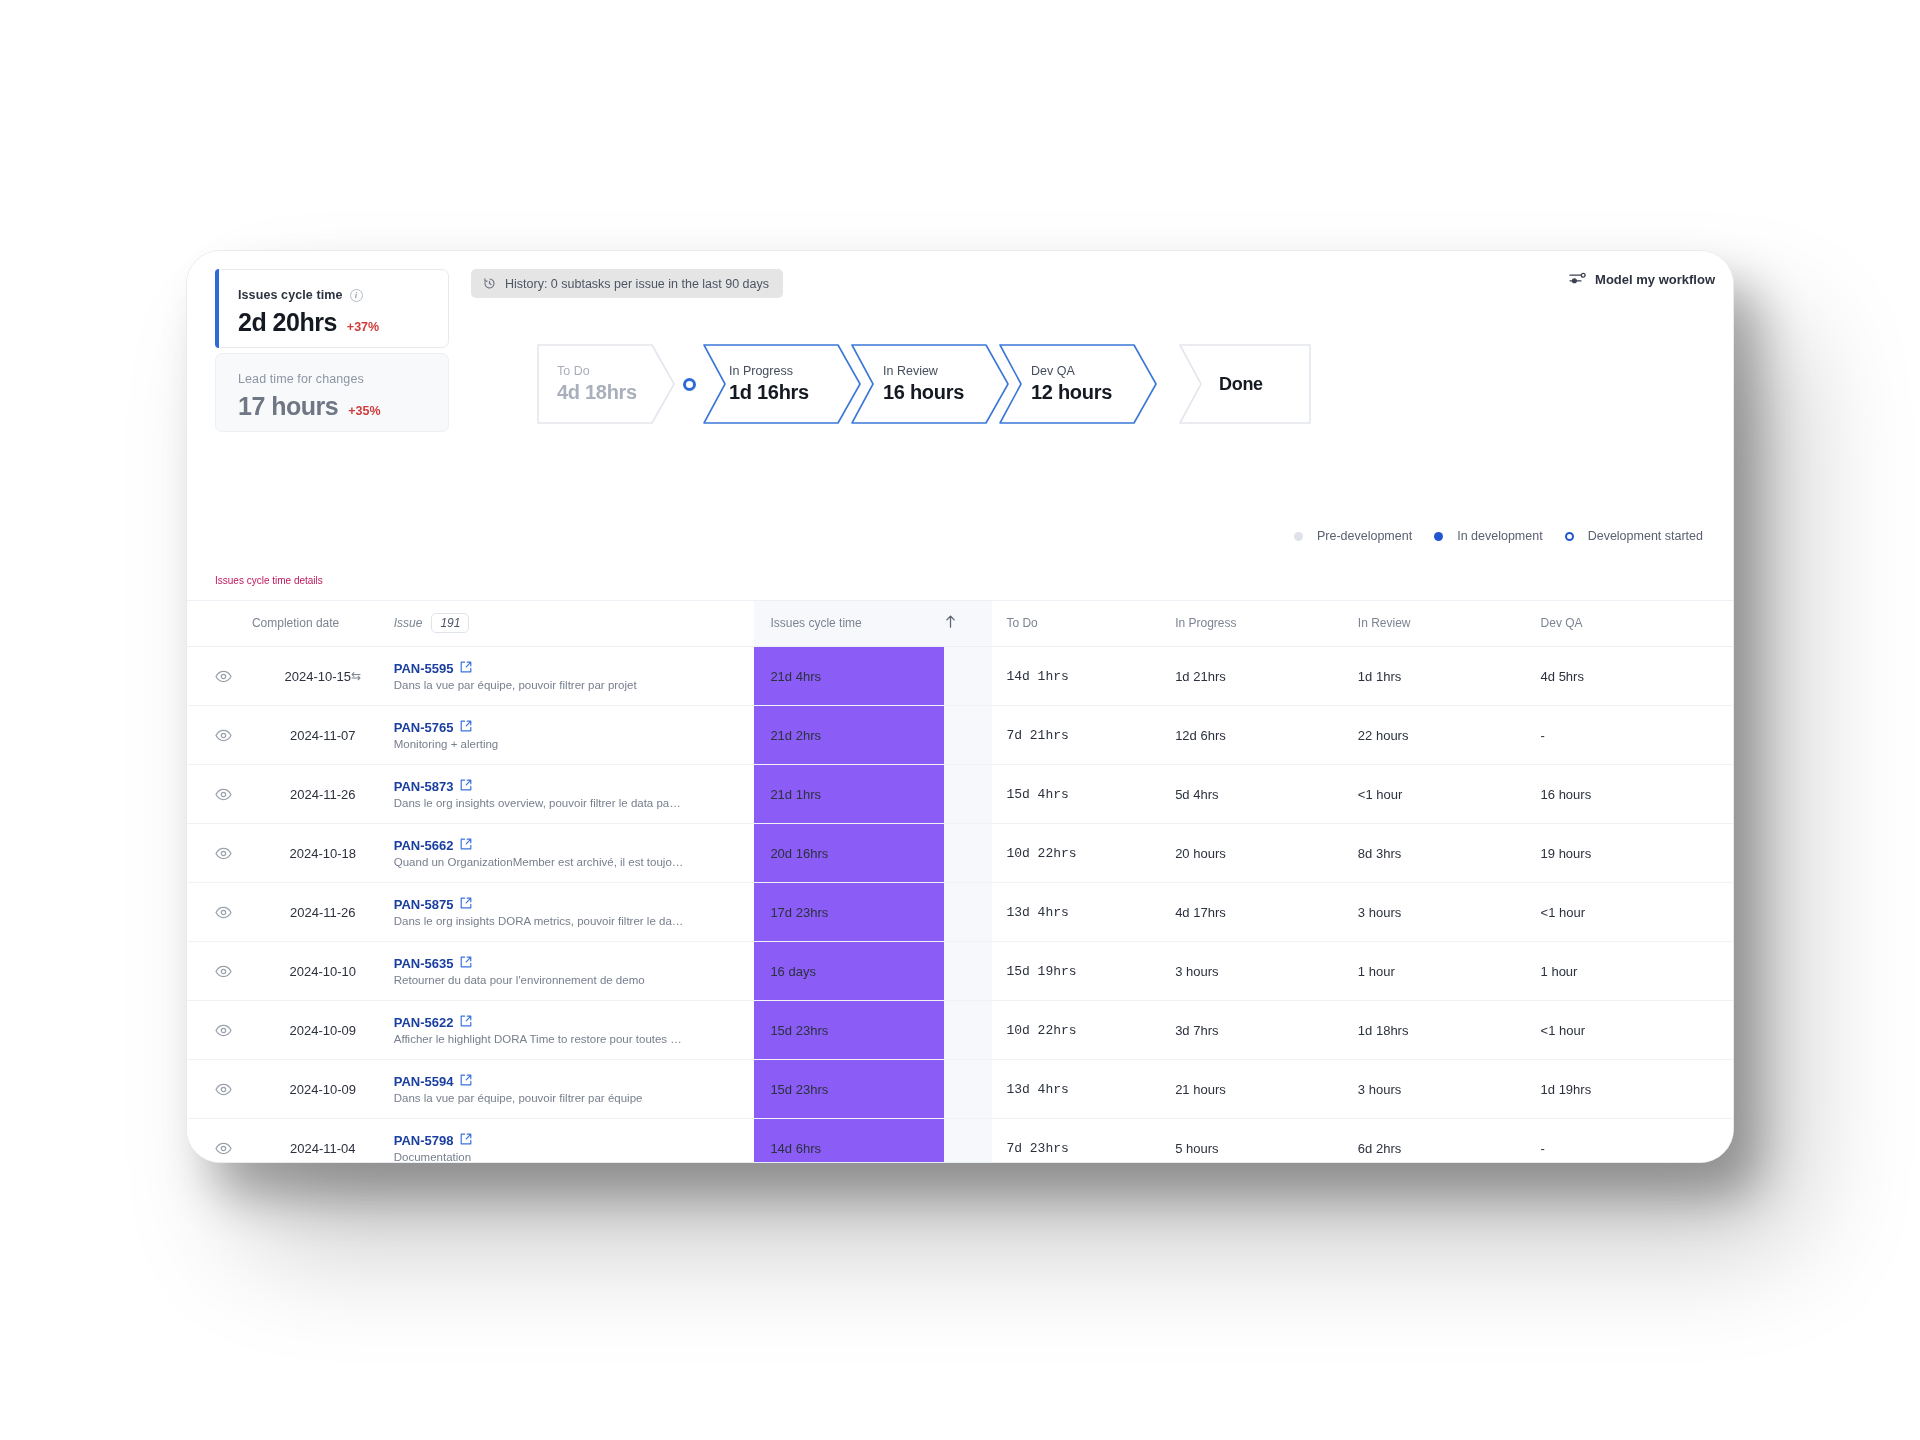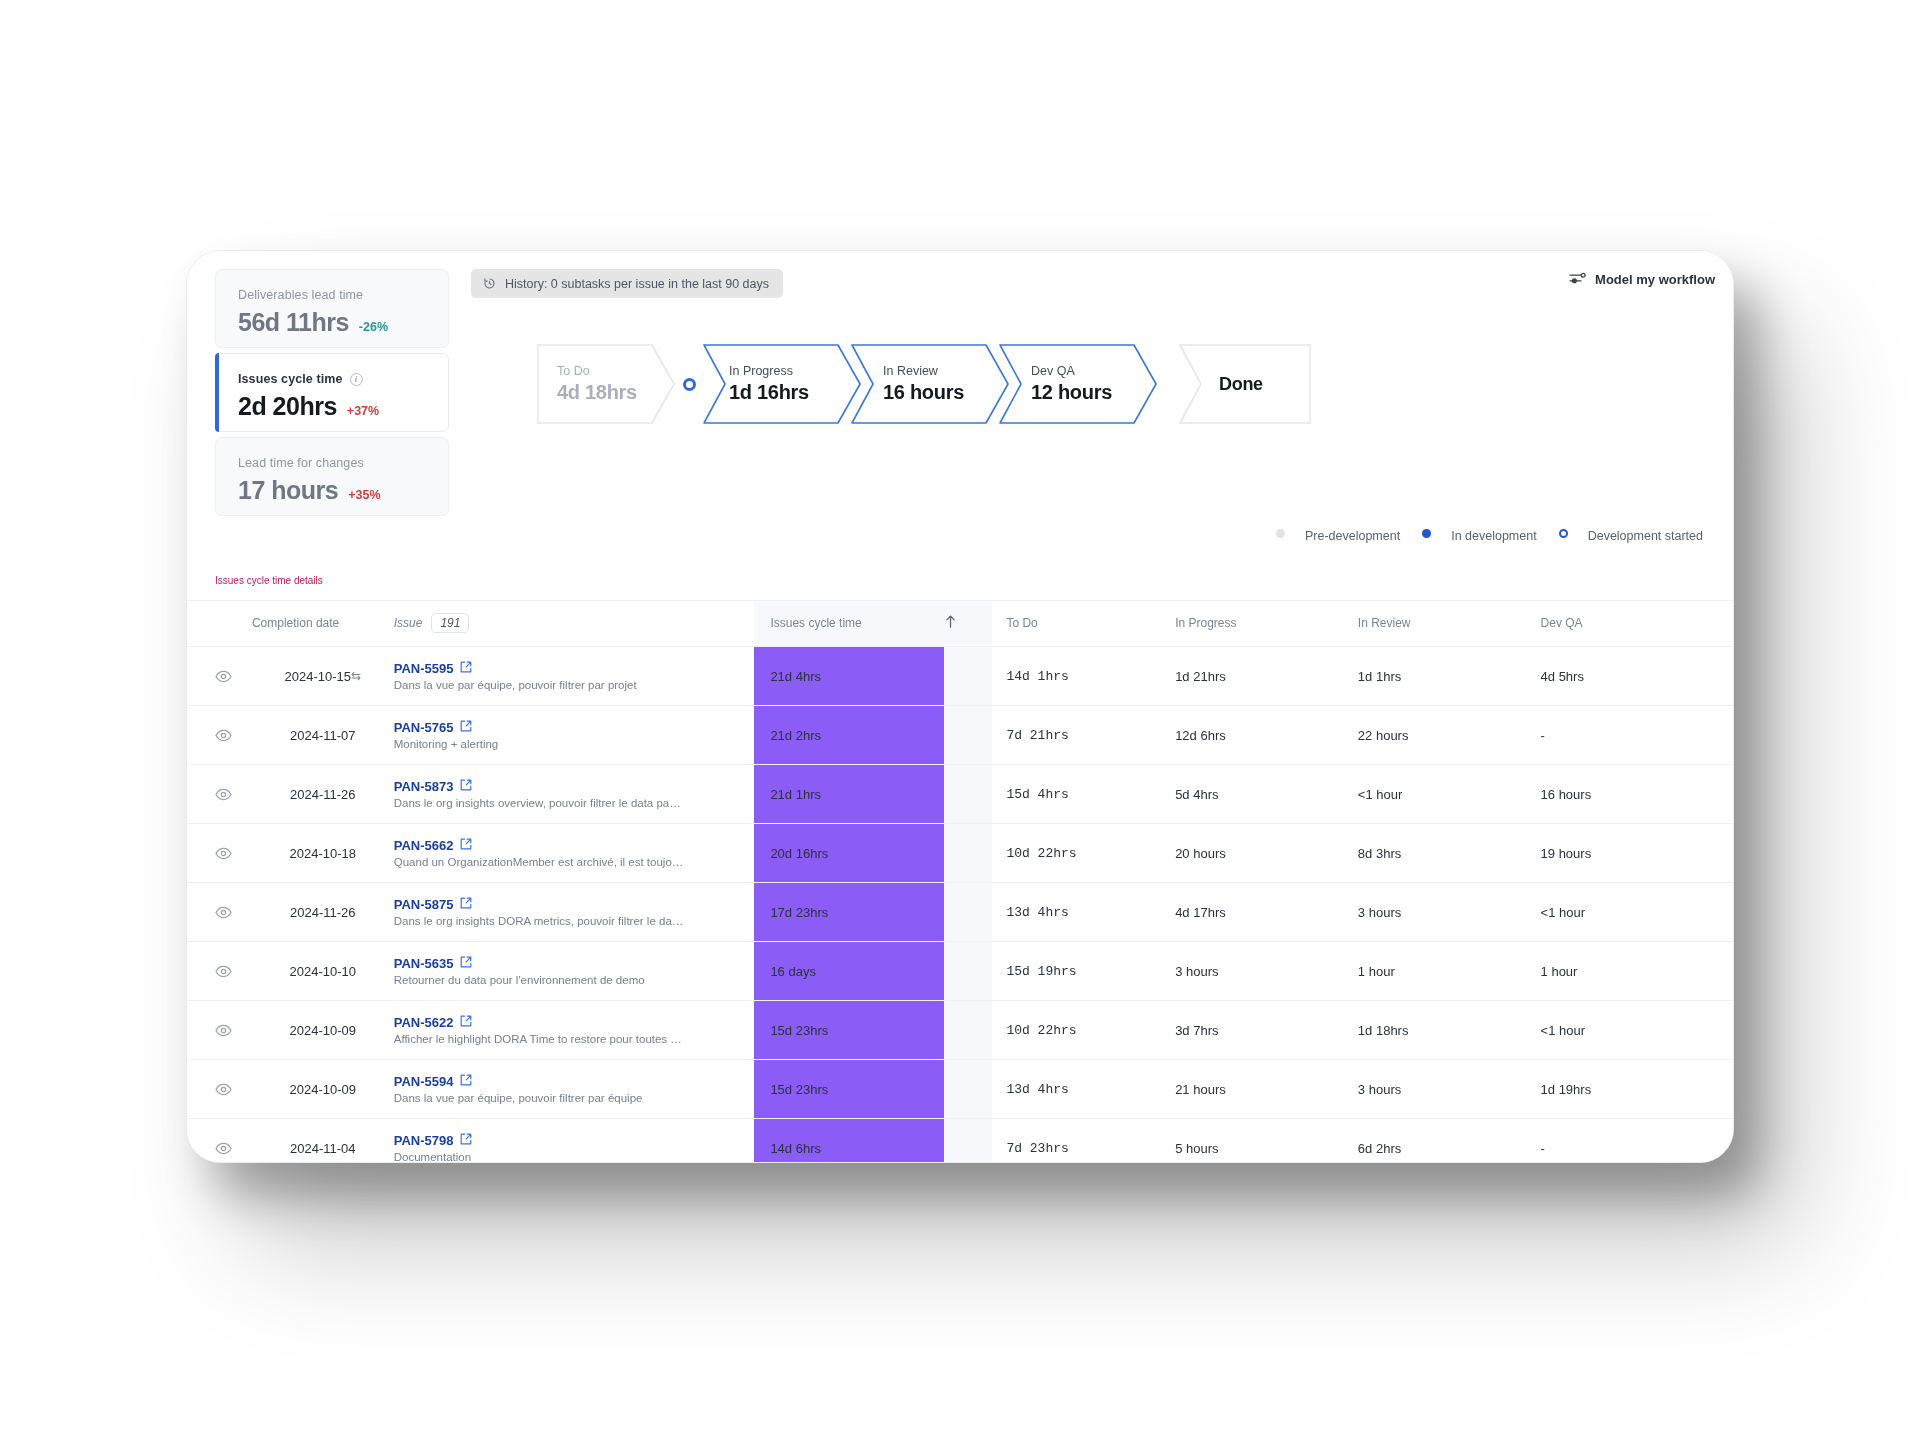--- a/index.html
+++ b/index.html
@@ -126,21 +126,21 @@
     width: 13px; height: 13px; border-radius: 50%;
     border: 3.5px solid #2f6bd8; background: #ffffff;
   }
 
   
   .legend {
     position: absolute; right: 30px; bottom: 14px;
     display: flex; align-items: center; gap: 22px;
     font-size: 12.5px; color: #5a6170;
   }
-  .leg { display: flex; align-items: flex-start; gap: 20px; }
+  .leg { display: flex; align-items: center; gap: 14px; }
   .sw { width: 9px; height: 9px; border-radius: 50%; }
   .sw.grey { background: #dfe3e9; }
   .sw.solid { background: #2256cf; }
   .sw.ring { background:#fff; border: 2.5px solid #2256cf; width: 9px; height: 9px; }
 
   
   .table-sec { flex: 1; background: #ffffff; padding: 0 0 0 0; }
   .tbl-title {
     font-size: 10px; color: #be185d; font-weight: 400;
     padding: 18px 0 14px 28px;
@@ -195,29 +195,20 @@
 </head>
 <body>
 
 <div id="stage">
   <div id="device">
     <div id="inner">
 
       <div class="top-wrap">
 
         <div class="metrics" id="metrics-host">
-            <div class="metric">
-              <div class="metric-label">
-                <span>Deliverables lead time</span>
-              </div>
-              <div class="metric-row">
-                <span class="metric-value">56d 11hrs</span>
-                <span class="metric-delta delta-down">-26%</span>
-              </div>
-            </div>
             <div class="metric active">
               <div class="metric-label">
                 <span>Issues cycle time</span>
                 <span class="info-icon">i</span>
               </div>
               <div class="metric-row">
                 <span class="metric-value">2d 20hrs</span>
                 <span class="metric-delta delta-up">+37%</span>
               </div>
             </div>

